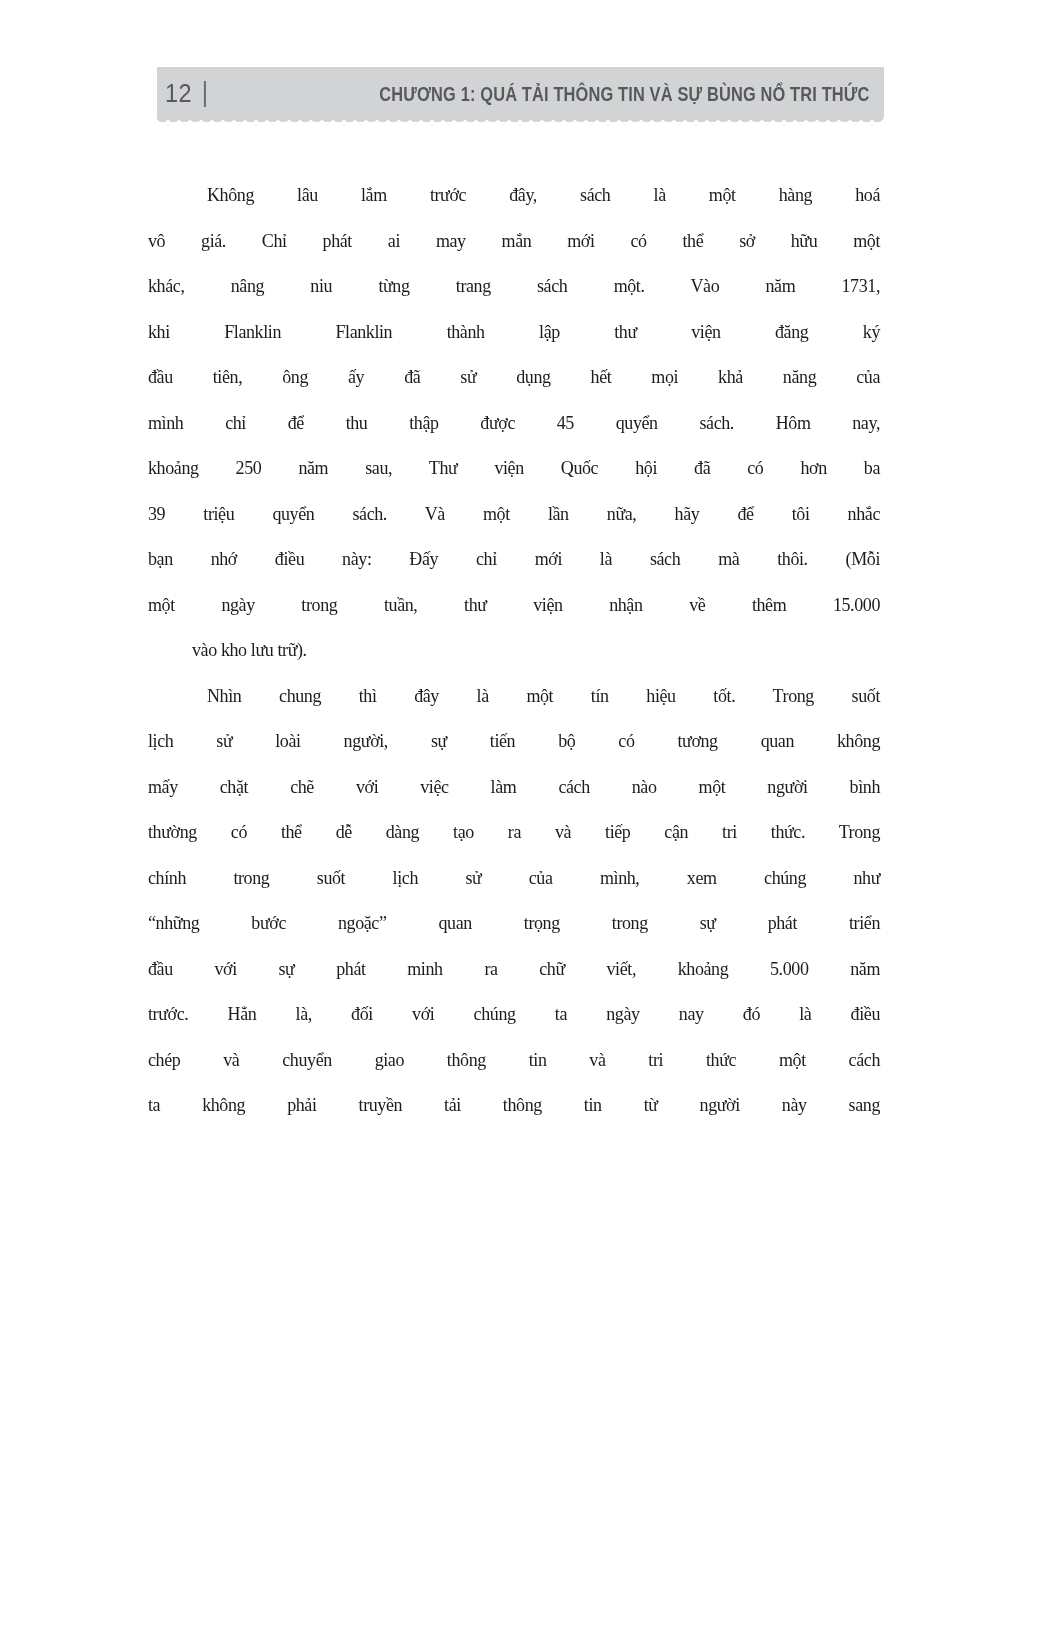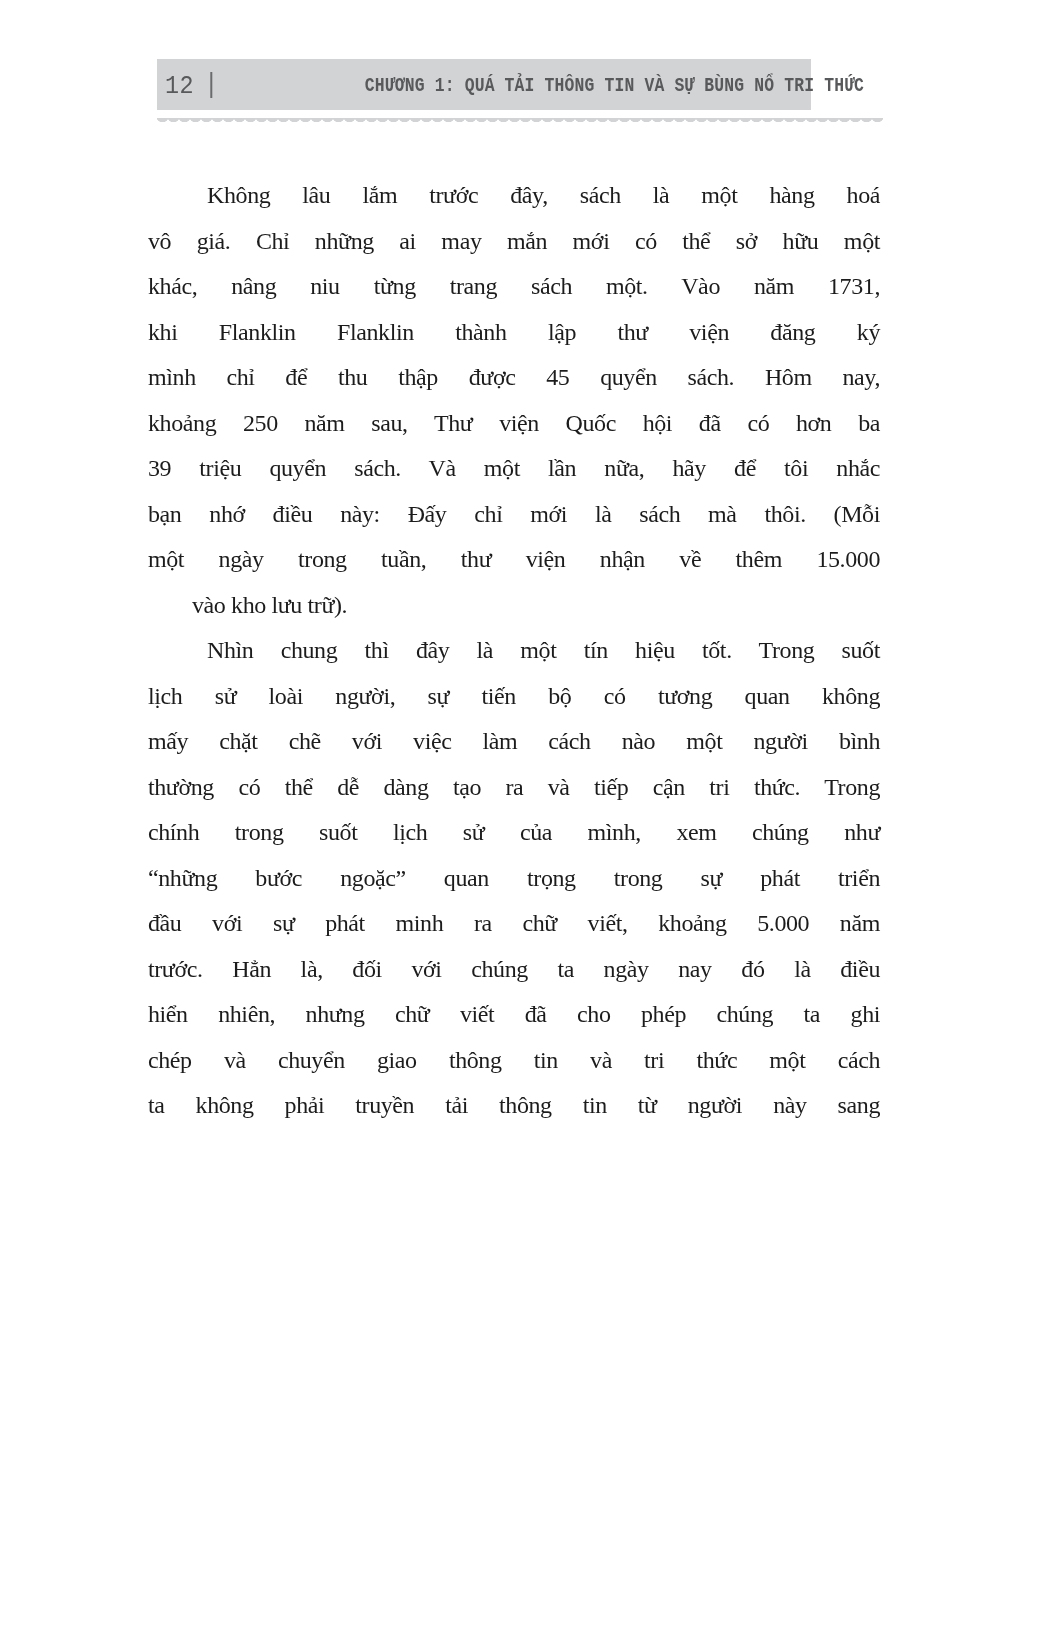--- a/index.html
+++ b/index.html
@@ -13,26 +13,26 @@
     width:1040px;height:1646px;
     background:var(--paper);
     font-family:"Liberation Serif","DejaVu Serif",serif;
     position:relative;
     overflow:hidden;
   }
   .page{position:absolute;inset:0;}
 
   
   .header-bar{
-    position:absolute;left:157px;top:59px;width:654px;height:51px;
+    position:absolute;left:157px;top:67px;width:727px;height:51px;
     background:var(--bar);
     display:flex;align-items:center;justify-content:space-between;
     box-sizing:border-box;
     padding:2px 14px 0 8px;
-    font-family:Liberation Mono, monospace;
+    font-family:Liberation Sans, sans-serif;
     color:var(--hdr-ink);
   }
   .scallops{
     position:absolute;left:157px;top:118px;width:726px;height:8px;
     background-image:radial-gradient(circle at 5.5px -2px, var(--bar) 6px, transparent 6.5px);
     background-size:11px 8px;
     background-repeat:repeat-x;
   }
   .pagenum-group{
     display:flex;align-items:center;gap:11px;
@@ -51,21 +51,21 @@
     transform:scaleX(0.78);transform-origin:100% 50%;
   }
 
   
   .body-text{
     position:absolute;left:148px;top:173px;width:732px;
     color:var(--ink);
   }
   .paragraph + .paragraph{}
   .line{
-    font-size:24px;
+    font-size:18px;
     line-height:45.5px;
     letter-spacing:-0.4px;
     text-align:justify;
     text-align-last:justify;
   }
   .line.first{text-indent:59px;}
   .line.no-just{text-align-last:left;margin-left:44px;}
 </style>
 </head>
 <body>
@@ -77,38 +77,38 @@
       <span class="pagenum">12</span>
       <span class="divider">|</span>
     </div>
     <span class="chapter">CHƯƠNG 1: QUÁ TẢI THÔNG TIN VÀ SỰ BÙNG NỔ TRI THỨC</span>
   </div>
   <div class="scallops"></div>
 
   <div class="body-text">
       <div class="paragraph">
         <div class="line first">Không lâu lắm trước đây, sách là một hàng hoá</div>
-        <div class="line">vô giá. Chỉ những ai may mắn mới có thể sở hữu một</div>
+        <div class="line">vô giá. Chỉ phát ai may mắn mới có thể sở hữu một</div>
         <div class="line">khác, nâng niu từng trang sách một. Vào năm 1731,</div>
         <div class="line">khi Flanklin Flanklin thành lập thư viện đăng ký</div>
+        <div class="line">đầu tiên, ông ấy đã sử dụng hết mọi khả năng của</div>
         <div class="line">mình chỉ để thu thập được 45 quyển sách. Hôm nay,</div>
         <div class="line">khoảng 250 năm sau, Thư viện Quốc hội đã có hơn ba</div>
         <div class="line">39 triệu quyển sách. Và một lần nữa, hãy để tôi nhắc</div>
         <div class="line">bạn nhớ điều này: Đấy chỉ mới là sách mà thôi. (Mỗi</div>
         <div class="line">một ngày trong tuần, thư viện nhận về thêm 15.000</div>
         <div class="line no-just">vào kho lưu trữ).</div>
       </div>
       <div class="paragraph">
         <div class="line first">Nhìn chung thì đây là một tín hiệu tốt. Trong suốt</div>
         <div class="line">lịch sử loài người, sự tiến bộ có tương quan không</div>
         <div class="line">mấy chặt chẽ với việc làm cách nào một người bình</div>
         <div class="line">thường có thể dễ dàng tạo ra và tiếp cận tri thức. Trong</div>
         <div class="line">chính trong suốt lịch sử của mình, xem chúng như</div>
         <div class="line">“những bước ngoặc” quan trọng trong sự phát triển</div>
         <div class="line">đầu với sự phát minh ra chữ viết, khoảng 5.000 năm</div>
         <div class="line">trước. Hẳn là, đối với chúng ta ngày nay đó là điều</div>
-        <div class="line">hiển nhiên, nhưng chữ viết đã cho phép chúng ta ghi</div>
         <div class="line">chép và chuyển giao thông tin và tri thức một cách</div>
         <div class="line">ta không phải truyền tải thông tin từ người này sang</div>
       </div>
     </div>
 
 </div>
 
 </body></html>

